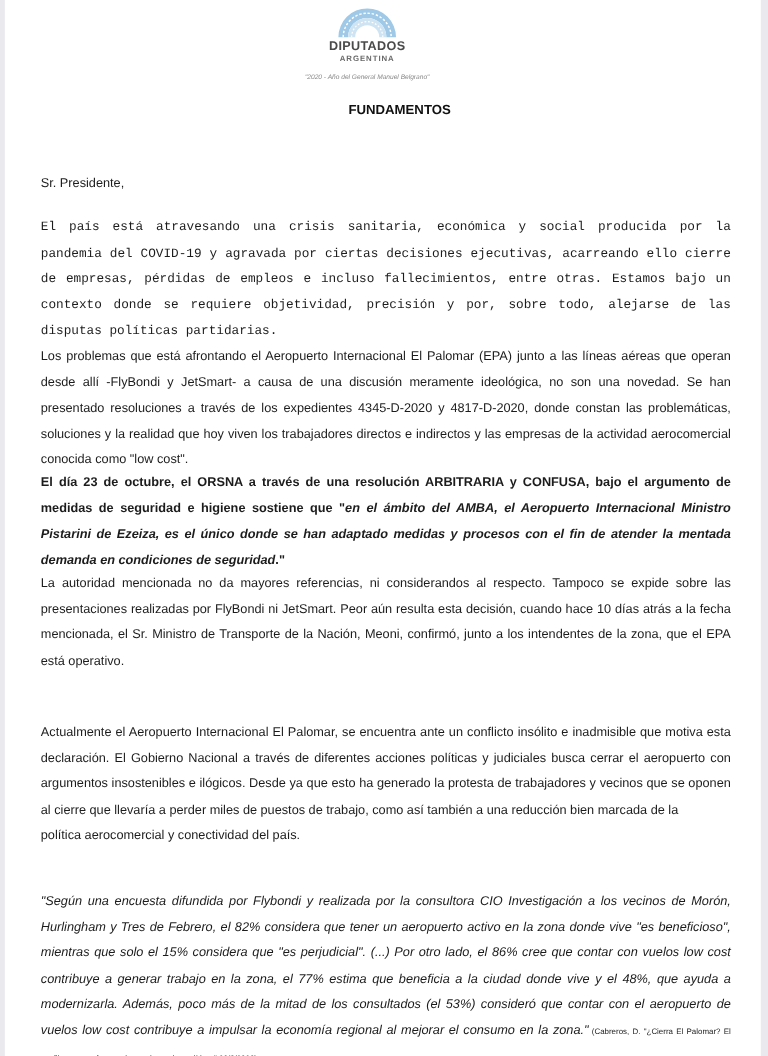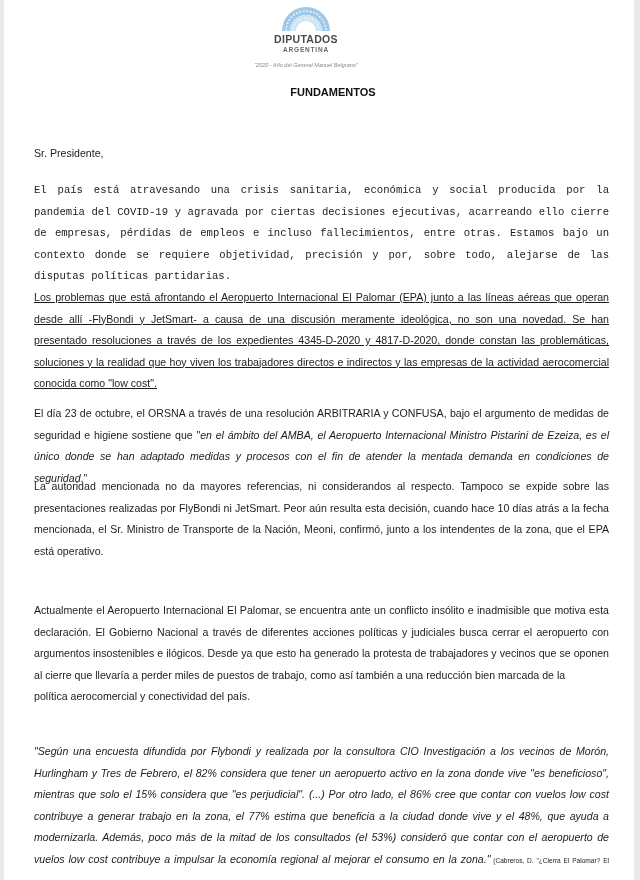--- a/index.html
+++ b/index.html
@@ -32,22 +32,22 @@
     font-weight:bold; font-size:11px; color:#111;padding-left:14px;
   }
   .text {
     position:absolute; left:30px; width:575px;
     font-size:10.6px; line-height:21.5px; text-align:justify;
     color:#1c1c1c;
     margin-top:36px;
   }
   .greeting { top:107px; }
   .p1 { top:144px;font-family:Liberation Mono, monospace; }
-  .p2 { top:251px;text-decoration:underline; }
-  .p3 { top:367px; }
+  .p2 { top:251px; }
+  .p3 { top:356px;font-weight:bold; }
   .p4 { top:440px; }
   .p5 { top:564px; }
   .p6 { top:705px; font-style:italic; }
   .cite { font-style:normal; font-size:6.6px; }
   .line { display:block; }
 </style>
 </head>
 <body>
 
 <div class="page">

